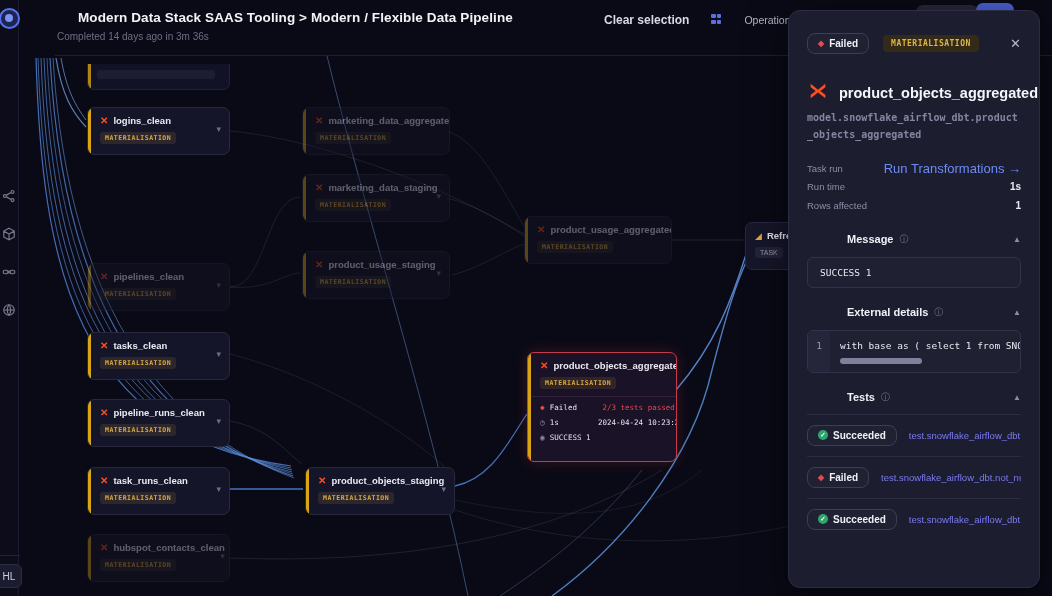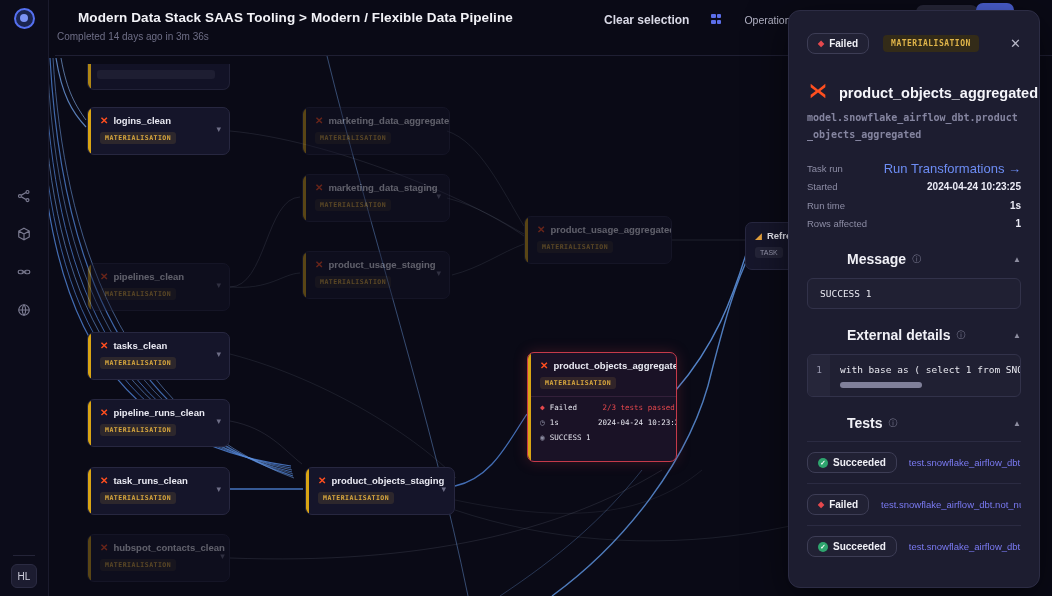--- a/index.html
+++ b/index.html
@@ -1,20 +1,20 @@
 <!DOCTYPE html>
 <html><head>
 <meta charset="utf-8">
 <style>
   * { margin:0; padding:0; box-sizing:border-box; }
   html,body { width:1052px; height:596px; overflow:hidden; background:#0a0a16; font-family:"Liberation Sans", sans-serif; }
   .mono { font-family:"DejaVu Sans Mono", monospace; }
 
   
-  .sidebar { position:absolute; left:0; top:0; width:49px; height:596px; background:#0c0c1a; border-right:1px solid #1b1b2d; z-index:30; display:flex; flex-direction:column; align-items:center;gap:20px; }
+  .sidebar { position:absolute; left:0; top:0; width:19px; height:596px; background:#0c0c1a; border-right:1px solid #1b1b2d; z-index:30; display:flex; flex-direction:column; align-items:center;gap:20px; }
   .logo { margin-top:8px; width:21px; height:21px; border-radius:50%; background:#1b2550; border:2.5px solid #5570f0; position:relative; }
   .logo::after { content:""; position:absolute; left:4px; top:4px; width:8px; height:8px; border-radius:50%; background:#7b93f5; }
   .side-icons { margin-top:140px; display:flex; flex-direction:column; gap:24px; align-items:center; }
   .side-icons svg { display:block; }
   .sidebar-bottom { margin-top:auto; width:100%; display:flex; flex-direction:column; align-items:center; }
   .side-divider { width:22px; height:1px; background:#242438; margin-bottom:8px; }
   .avatar { width:26px; height:24px; margin-bottom:8px; border-radius:6px; background:#1c1c30; border:1px solid #2b2b42; color:#cfcfdd; font-size:10px; display:flex; align-items:center; justify-content:center; }
 
   
   .header { position:absolute; left:32px; top:0; width:1020px; height:56px; z-index:5; }
@@ -69,21 +69,21 @@
   .panel-title-row { display:flex; align-items:center; gap:10px; margin-top:26px; }
   .panel-title { font-size:14.5px; font-weight:bold; color:#f5f5fa; }
   .panel-subtitle { margin-top:4px; font-size:10px; color:#8585a0; line-height:1.65; word-break:break-all;font-weight:bold; }
   .meta-rows { margin-top:16px; }
   .meta-row { display:flex; align-items:center; justify-content:space-between; height:18.5px; }
   .meta-label { font-size:9.5px; color:#8d8da5; }
   .meta-value { font-size:10px; font-weight:bold; color:#ebebf5; }
   .meta-link { font-size:13px; color:#6d8df5; cursor:pointer; }
   .section { margin-top:18px; }
   .sec-head { display:flex; align-items:center; gap:6px; }
-  .sec-title { font-size:14px; font-weight:bold; color:#f0f0f6;padding-left:40px; }
+  .sec-title { font-size:11px; font-weight:bold; color:#f0f0f6;padding-left:40px; }
   .info-i { font-size:9px; color:#77778e; }
   .collapse { margin-left:auto; color:#8d8da0; font-size:8px; cursor:pointer; }
   .msg-box { margin-top:11px; border:1px solid #32324a; border-radius:6px; padding:9px 12px; font-size:9.5px; color:#e8e8f0; background:rgba(255,255,255,.015); }
   .code-box { margin-top:11px; border:1px solid #32324a; border-radius:6px; display:flex; overflow:hidden; background:rgba(255,255,255,.015); }
   .code-gutter { width:22px; background:#26263a; color:#9a9ab0; font-size:9.5px; text-align:center; padding-top:9px; flex:none; }
   .code-area { padding:9px 10px 8px 10px; flex:1; overflow:hidden; }
   .code-line { font-size:9.5px; color:#e8e8f0; white-space:nowrap; }
   .scroll-pill { margin-top:7px; width:82px; height:6px; border-radius:3px; background:#80809a; }
   .tests-hr { height:1px; background:#2b2b42; margin-top:10px; }
   .test-row { display:flex; align-items:center; gap:12px; padding:10px 0; border-bottom:1px solid #2b2b42; }
@@ -386,24 +386,20 @@
     <span class="panel-title">product_objects_aggregated</span>
   </div>
   <div class="panel-subtitle mono">model.snowflake_airflow_dbt.product_objects_aggregated</div>
 
   <div class="meta-rows">
     <div class="meta-row">
       <span class="meta-label">Task run</span>
       <span class="meta-link">Run Transformations →</span>
     </div>
     <div class="meta-row">
-      <span class="meta-label">Started</span>
-      <span class="meta-value">2024-04-24 10:23:25</span>
-    </div>
-    <div class="meta-row">
       <span class="meta-label">Run time</span>
       <span class="meta-value">1s</span>
     </div>
     <div class="meta-row">
       <span class="meta-label">Rows affected</span>
       <span class="meta-value">1</span>
     </div>
   </div>
 
   <div class="section">

